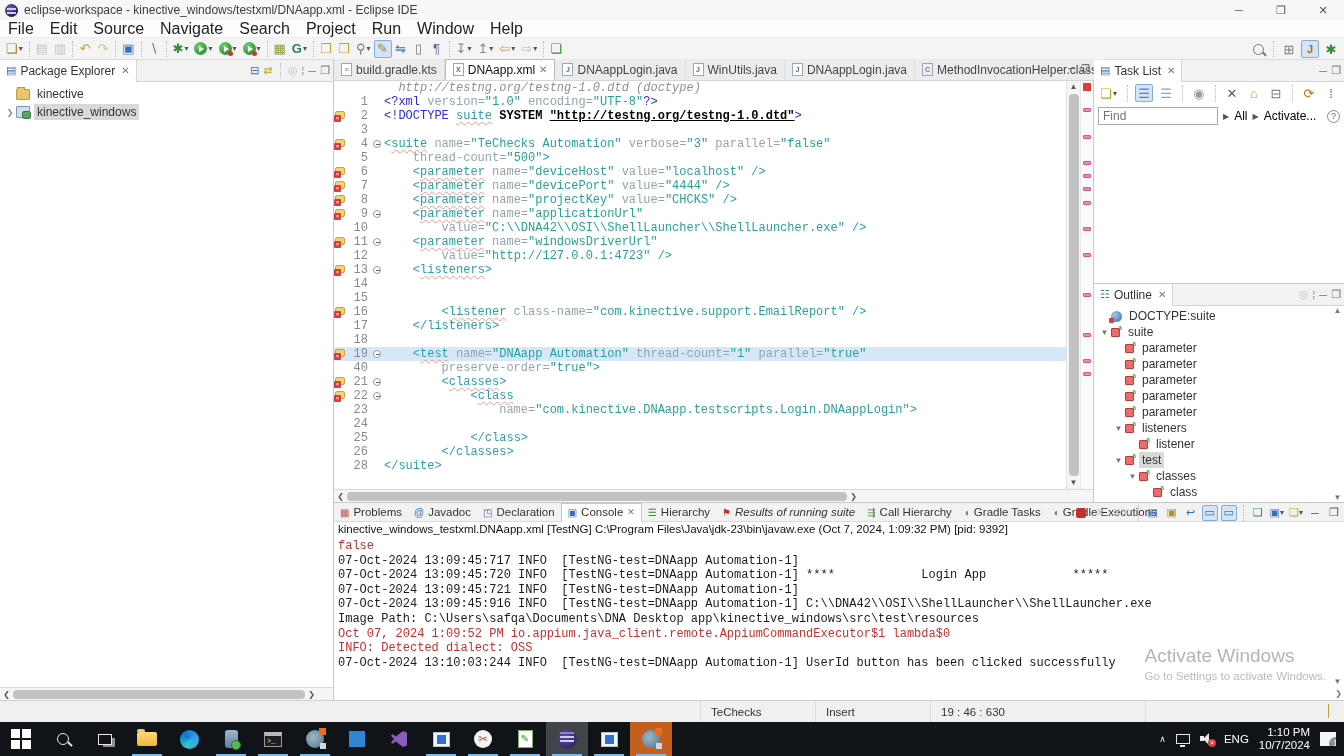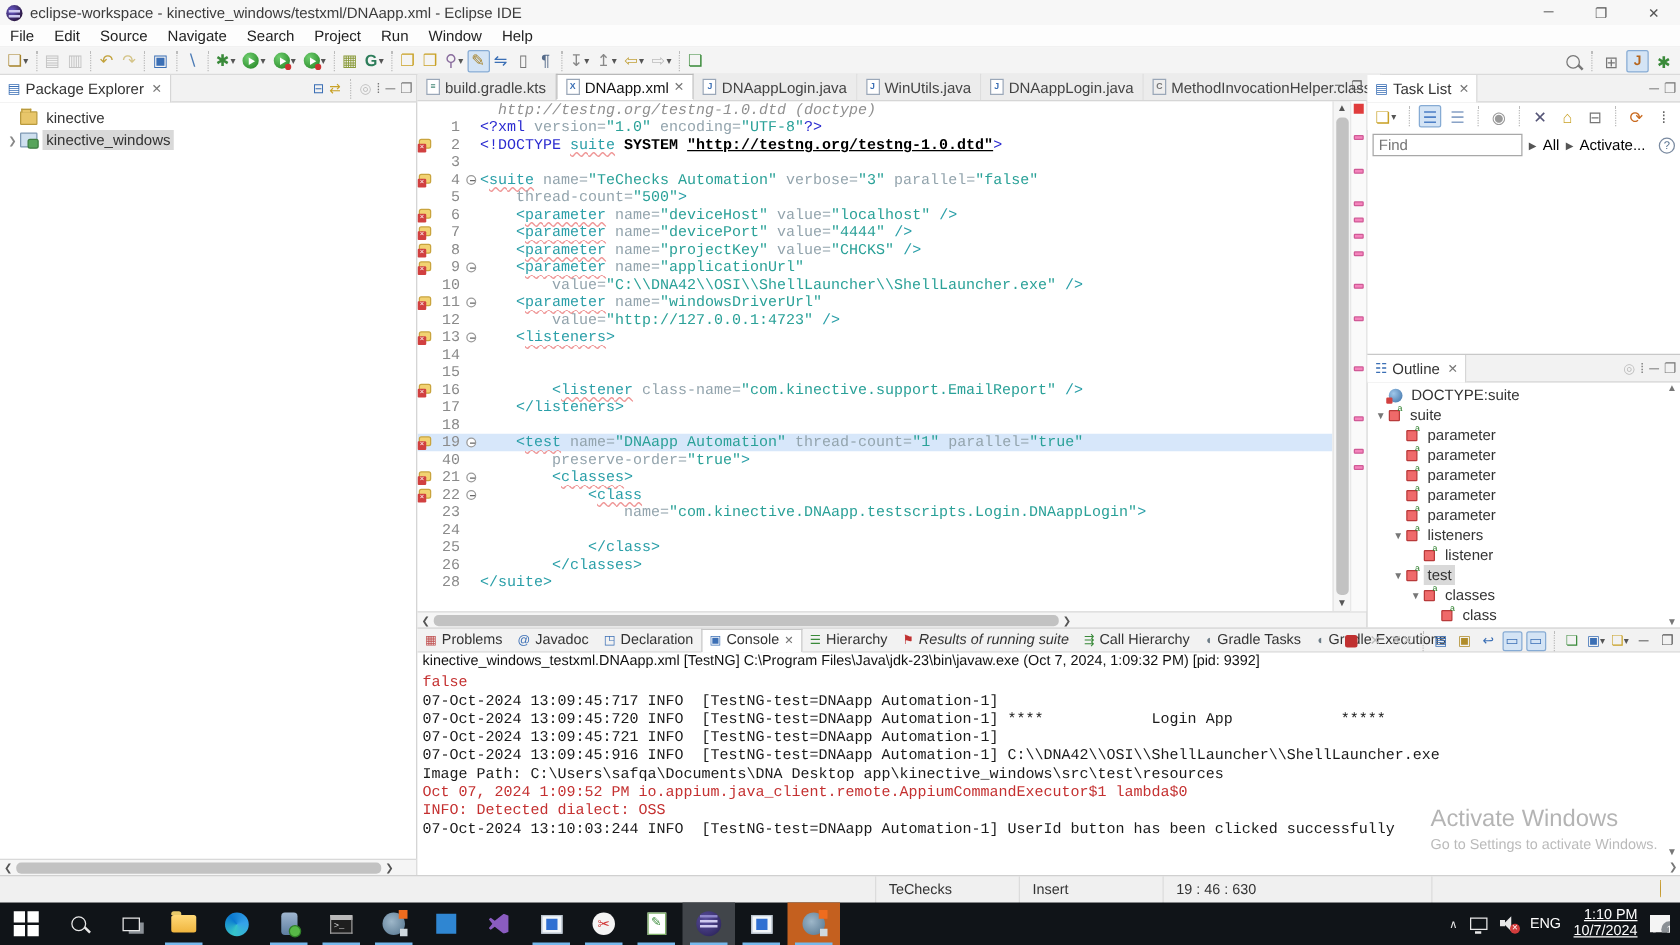--- a/index.html
+++ b/index.html
@@ -9,21 +9,21 @@
   
   .titlebar { height:20px; background:#f7f7f7; display:flex; align-items:center; font-size:12px; color:#3c3c3c; position:relative; }
   .ecl-logo { width:13px; height:13px; border-radius:50%; margin:0 6px 0 5px;
     background:radial-gradient(circle at 35% 35%, #6a5acd 0%, #2e1a47 70%);
     position:relative; overflow:hidden; }
   .ecl-logo::after { content:""; position:absolute; left:2px; right:2px; top:4px; height:2px; background:#cfcaf0; box-shadow:0 4px 0 #cfcaf0; }
   .winbtns { position:absolute; right:0; top:0; height:20px; display:flex; }
   .winbtn { width:42px; height:20px; display:flex; align-items:center; justify-content:center; color:#555; font-size:11px; }
 
   
-  .menubar { height:18px; background:#fdfdfd; display:flex; align-items:center; font-size:12px; color:#222; border-bottom:1px solid #ededed; }
+  .menubar { height:18px; background:#fdfdfd; display:flex; align-items:center; font-size:16px; color:#222; border-bottom:1px solid #ededed; }
   .menu-item { padding:1px 8px; cursor:default; }
 
   
   .toolbar { height:22px; background:#f4f4f4; border-bottom:1px solid #dadada; display:flex; align-items:center; padding-left:3px; position:relative; }
   .tbi { height:18px; display:flex; align-items:center; justify-content:center; padding:0 2px; min-width:18px; font-size:13px; border:1px solid transparent; border-radius:2px; }
   .tbi.on { background:#d4e4f5; border-color:#86abd4; }
   .tbi .dd { font-size:8px; color:#555; margin-left:1px; }
   .tbsep { width:1px; height:16px; border-left:1px dotted #bcbcbc; margin:0 3px; }
   .run-ic { width:13px; height:13px; border-radius:50%; background:radial-gradient(circle at 35% 30%, #6fce6f, #1d7f1d); position:relative; }
   .run-ic::after { content:""; position:absolute; left:5px; top:3.5px; border-left:5px solid #fff; border-top:3px solid transparent; border-bottom:3px solid transparent; }
@@ -175,21 +175,21 @@
   .ic-eclipse { width:20px; height:20px; border-radius:50%; background:radial-gradient(circle at 38% 35%, #5a4f9e, #241c4f); position:relative; overflow:hidden; }
   .ic-eclipse::after { content:""; position:absolute; left:3px; right:3px; top:7px; height:2px; background:#cfcaf0; box-shadow:0 4px 0 #cfcaf0, 0 -4px 0 #8d85c9; }
   .tray { position:absolute; right:0; top:0; height:34px; display:flex; align-items:center; gap:10px; padding-right:8px; color:#fff; font-size:11.5px; }
   .tray-chev { font-size:9px; color:#e8e8e8; }
   .tray-mon { width:14px; height:10px; border:1.5px solid #e8e8e8; position:relative; }
   .tray-mon::after { content:""; position:absolute; left:3px; bottom:-4px; width:5px; height:2px; background:#e8e8e8; }
   .tray-spk { position:relative; width:14px; height:12px; }
   .spk-body { position:absolute; left:0; top:3px; width:4px; height:5px; background:#e8e8e8; }
   .spk-cone { position:absolute; left:3px; top:0; border-right:6px solid #e8e8e8; border-top:6px solid transparent; border-bottom:6px solid transparent; }
   .spk-x { position:absolute; right:-2px; bottom:-2px; width:8px; height:8px; background:#d23c3c; border-radius:50%; color:#fff; font-size:6px; line-height:8px; text-align:center; }
-  .tray-clock { text-align:right; line-height:13px;text-decoration:underline; }
+  .tray-clock { text-align:right; line-height:13px; }
   .tray-notif { width:16px; height:14px; background:#f4f4f4; clip-path:polygon(0 0,100% 0,100% 100%,30% 100%,15% 115%,15% 100%,0 100%); position:relative; }
   .notif-badge { position:absolute; right:-6px; bottom:-4px; width:13px; height:13px; border-radius:50%; background:#8a8f94; color:#fff; font-size:8.5px; line-height:13px; text-align:center; }
 </style>
 </head>
 <body>
 
 <div class="root">
 
   <div class="titlebar">
     <span class="ecl-logo"></span>

